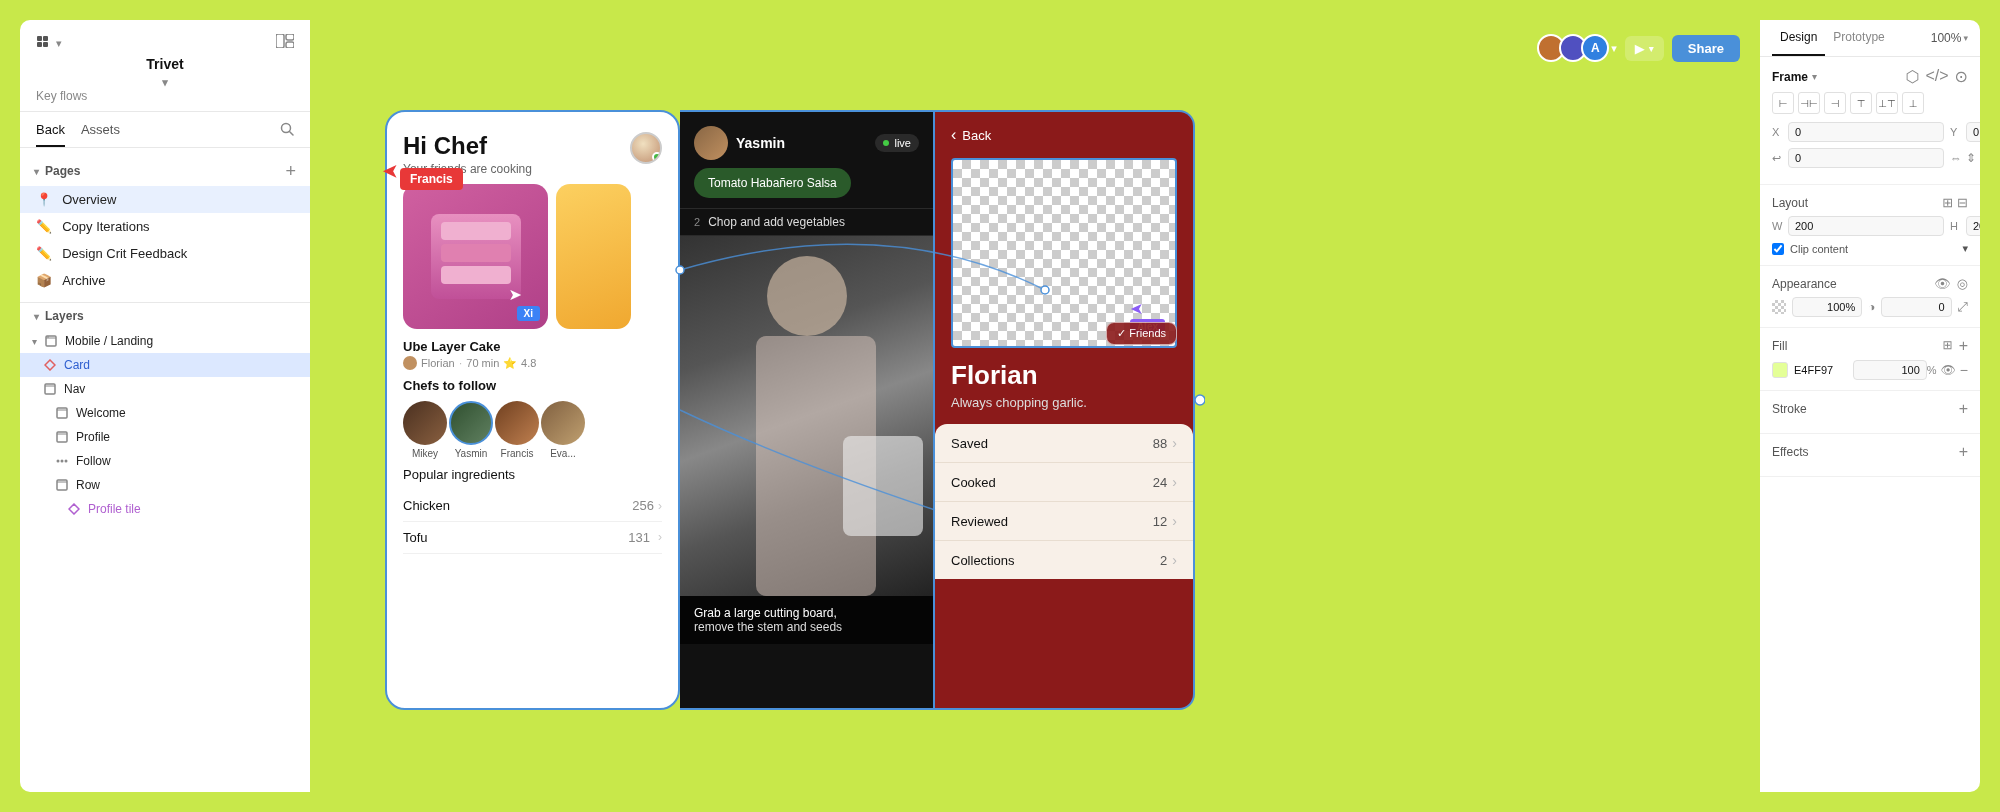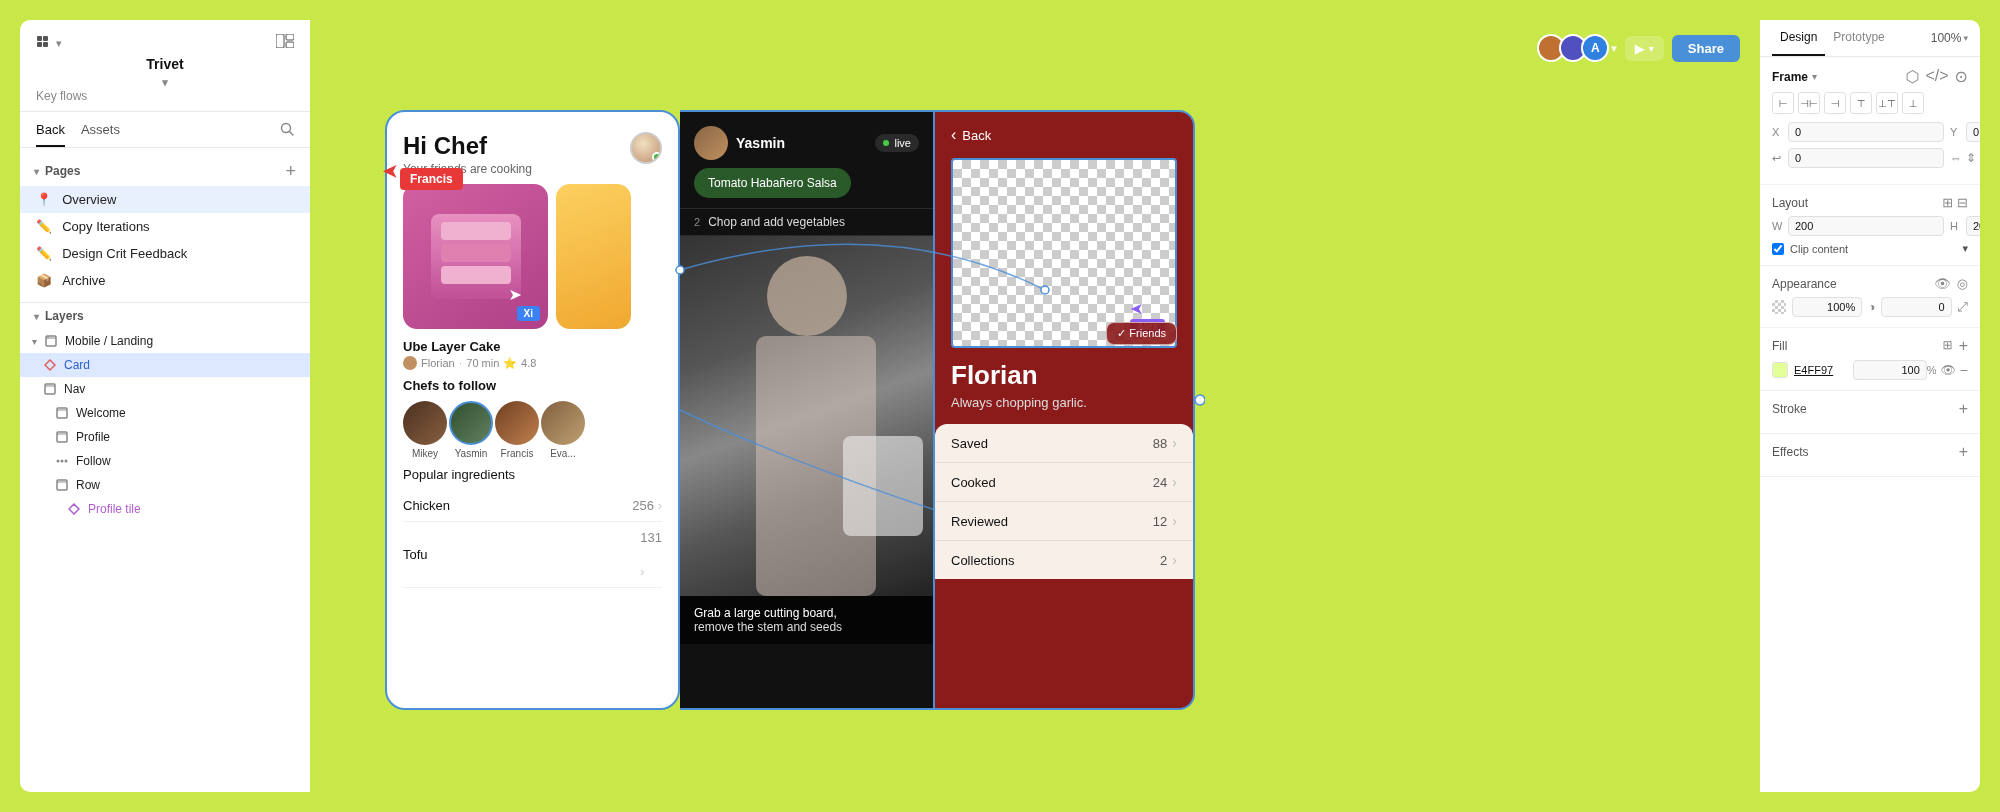--- a/index.html
+++ b/index.html
@@ -437,21 +437,20 @@
       height: 16px;
       border-radius: 3px;
       margin-right: 6px;
       border: 1px solid #e0e0e0;
     }
 
     .fill-value {
       font-size: 11px;
       color: #111;
       flex: 1;
-      text-decoration: underline;
     }
 
     .fill-icons {
       display: flex;
       gap: 4px;
       color: #888;
       margin-left: 4px;
     }
 
     
@@ -718,21 +717,21 @@
           <div style="font-size:13px;font-weight:400;color:#111;margin-bottom:8px;">Popular ingredients</div>
           <div style="display:flex;align-items:center;justify-content:space-between;padding:8px 0;border-bottom:1px solid #f0f0f0;">
             <span style="font-size:13px;color:#111;">Chicken</span>
             <div style="display:flex;align-items:center;gap:4px;">
               <span style="font-size:13px;color:#888;">256</span>
               <span style="color:#ccc;font-size:12px;">›</span>
             </div>
           </div>
           <div style="display:flex;align-items:center;justify-content:space-between;padding:8px 0;border-bottom:1px solid #f0f0f0;">
             <span style="font-size:13px;color:#111;">Tofu</span>
-            <div style="display:flex;align-items:flex-start;gap:20px;flex-direction:column;">
+            <div style="display:flex;align-items:flex-start;gap:8px;">
               <span style="font-size:13px;color:#888;">131</span>
               <span style="color:#ccc;font-size:12px;">›</span>
             </div>
           </div>
         </div>
       </div>
 
       <div style="width:255px;height:600px;background:#111;overflow:hidden;border:2px solid #4a90d9;border-left:none;position:relative;">
         
         <div style="display:flex;align-items:center;justify-content:space-between;padding:14px 14px 8px;">

